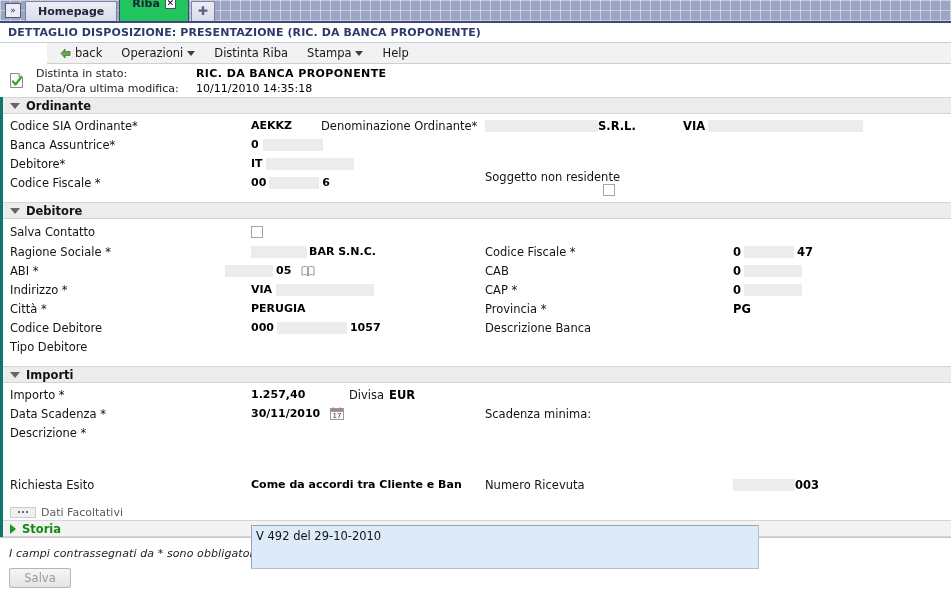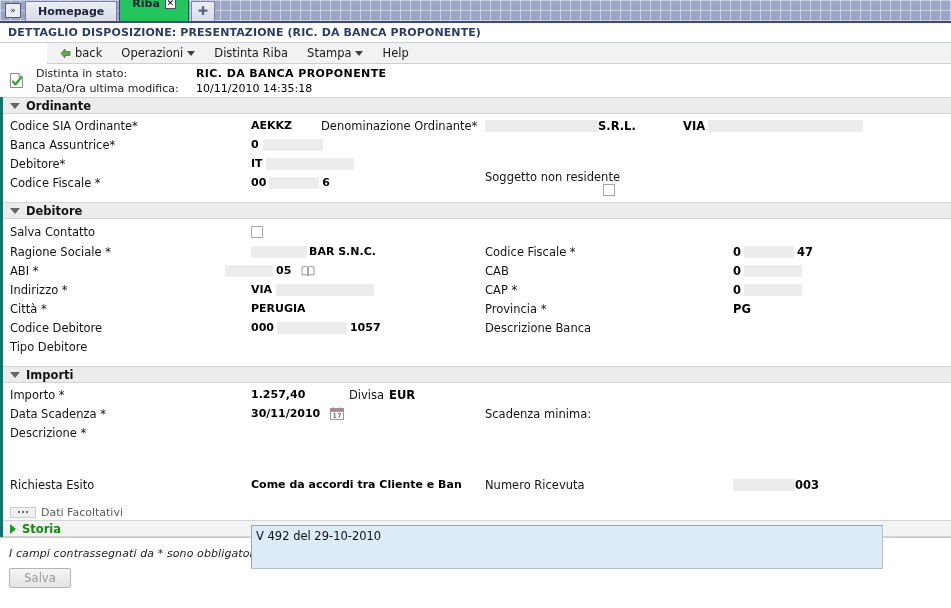--- a/index.html
+++ b/index.html
@@ -225,21 +225,21 @@
     background: #fff;
     display: inline-block;
     cursor: pointer;
   }
 
   .icon-btn { cursor: pointer; display:inline-flex; align-items:center; }
 
   .textarea-box {
     position: absolute;
     left: 248px; top: 428px;
-    width: 632px; height: 44px;
+    width: 508px; height: 44px;
     background: #ddeaf8;
     border: 1px solid #9aa3b5;
     border-right-color: #b8bfcc;
     border-bottom-color: #b8bfcc;
     font-family: "DejaVu Sans", "Liberation Sans", sans-serif;
     font-size: 11.5px;
     color: #111;
     padding: 3px 4px;
     resize: none;
     outline: none;

